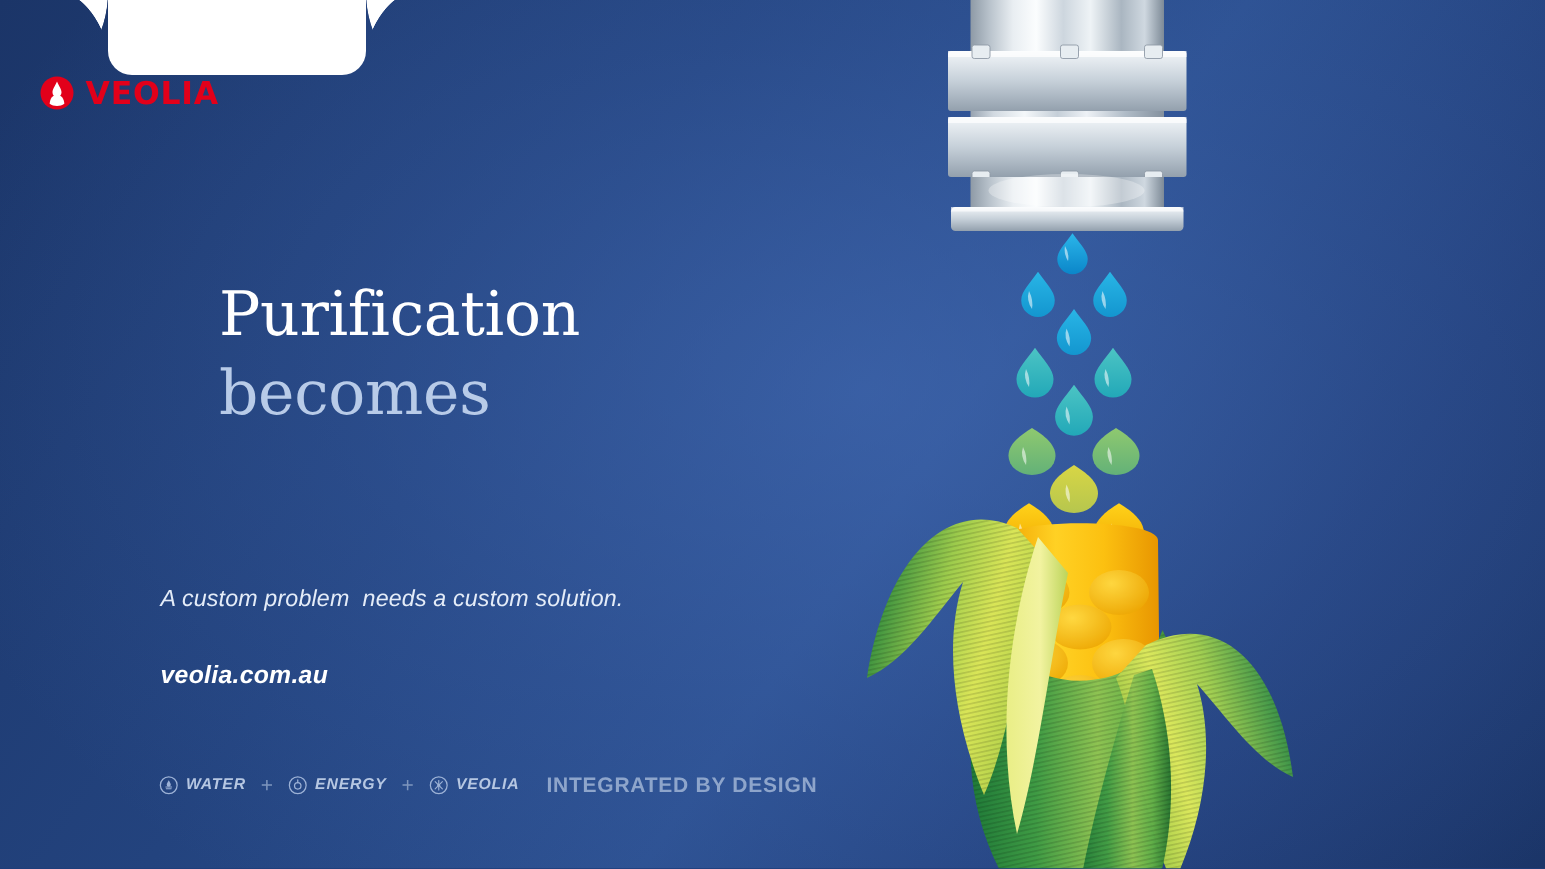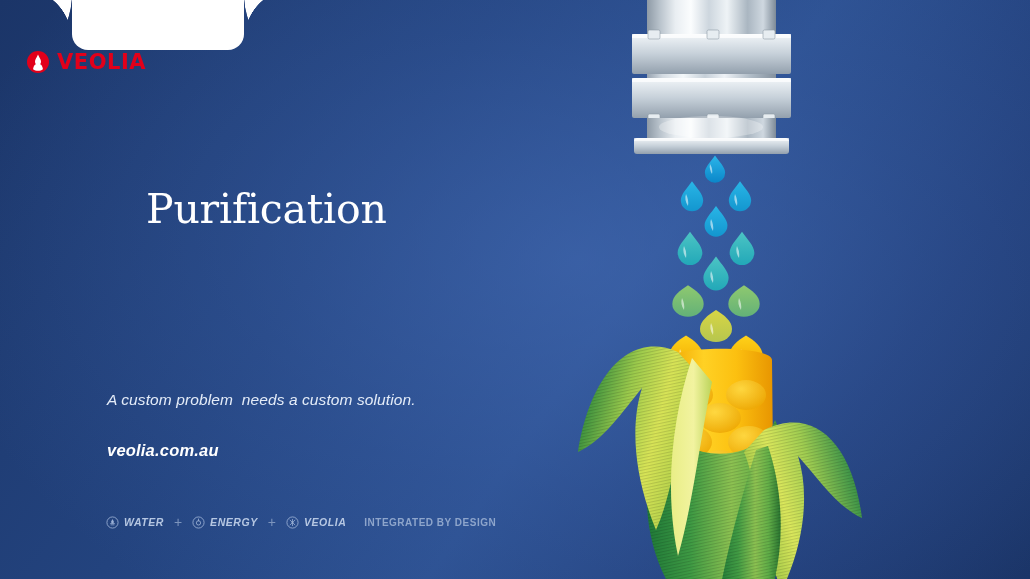--- a/index.html
+++ b/index.html
@@ -68,21 +68,21 @@
   
   .footer {
     position:absolute; left:106px; top:515px;
     display:flex; align-items:center; gap:0;
     color:#97aed2;
   }
   .f-item { display:flex; align-items:center; gap:5px;font-style:italic; }
   .f-icon { width:13px; height:13px; flex:0 0 auto; }
   .f-label { font-size:10.5px; font-weight:bold; letter-spacing:0.55px; color:#b6c7e2; }
   .f-plus { font-size:14px; color:#7d95bd; margin:0 10px; font-weight:300; line-height:1; }
-  .f-tag { font-size:10px; font-weight:bold; letter-spacing:0.5px; color:#8ea5cb; margin-left:18px; }
+  .f-tag { font-size:14px; font-weight:bold; letter-spacing:0.5px; color:#8ea5cb; margin-left:18px; }
 
   
   .pipe { position:absolute; left:629px; top:-10px; width:165px; height:170px; z-index:12; }
 
   
   .field { position:absolute; left:560px; top:150px; width:320px; height:300px; z-index:10; }
 
   
   .corn { position:absolute; left:560px; top:300px; width:320px; height:290px; z-index:14; }
   .cob  { position:absolute; left:560px; top:300px; width:320px; height:290px; z-index:13; }
@@ -317,20 +317,21 @@
     <svg class="logo-mark" viewBox="0 0 24 24">
       <circle cx="12" cy="12" r="11" fill="#e2001a"></circle>
       <path d="M12,4.4 C13.4,7.6 15,9.4 15,11.6 A3,3.2 0 0 1 9,11.6 C9,9.4 10.6,7.6 12,4.4 Z" fill="#ffffff"></path>
       <path d="M12,13.4 C14.8,13.4 16.6,15.6 16.9,19.2 C15.5,20.2 13.8,20.7 12,20.7 C10.2,20.7 8.5,20.2 7.1,19.2 C7.4,15.6 9.2,13.4 12,13.4 Z" fill="#ffffff"></path>
     </svg>
     <span class="logo-word">VEOLIA</span>
   </div>
 
   <div class="headline">
     <span class="h-line1">Purification</span>
+    <span class="h-line2">becomes</span>
   </div>
 
   <div class="subcopy">A custom problem  needs a custom solution.</div>
   <div class="url">veolia.com.au</div>
 
   <div class="footer">
 
     <div class="f-item">
       <svg class="f-icon" viewBox="0 0 20 20">
         <circle cx="10" cy="10" r="8.6" fill="none" stroke="#9db2d6" stroke-width="1.3"></circle>

